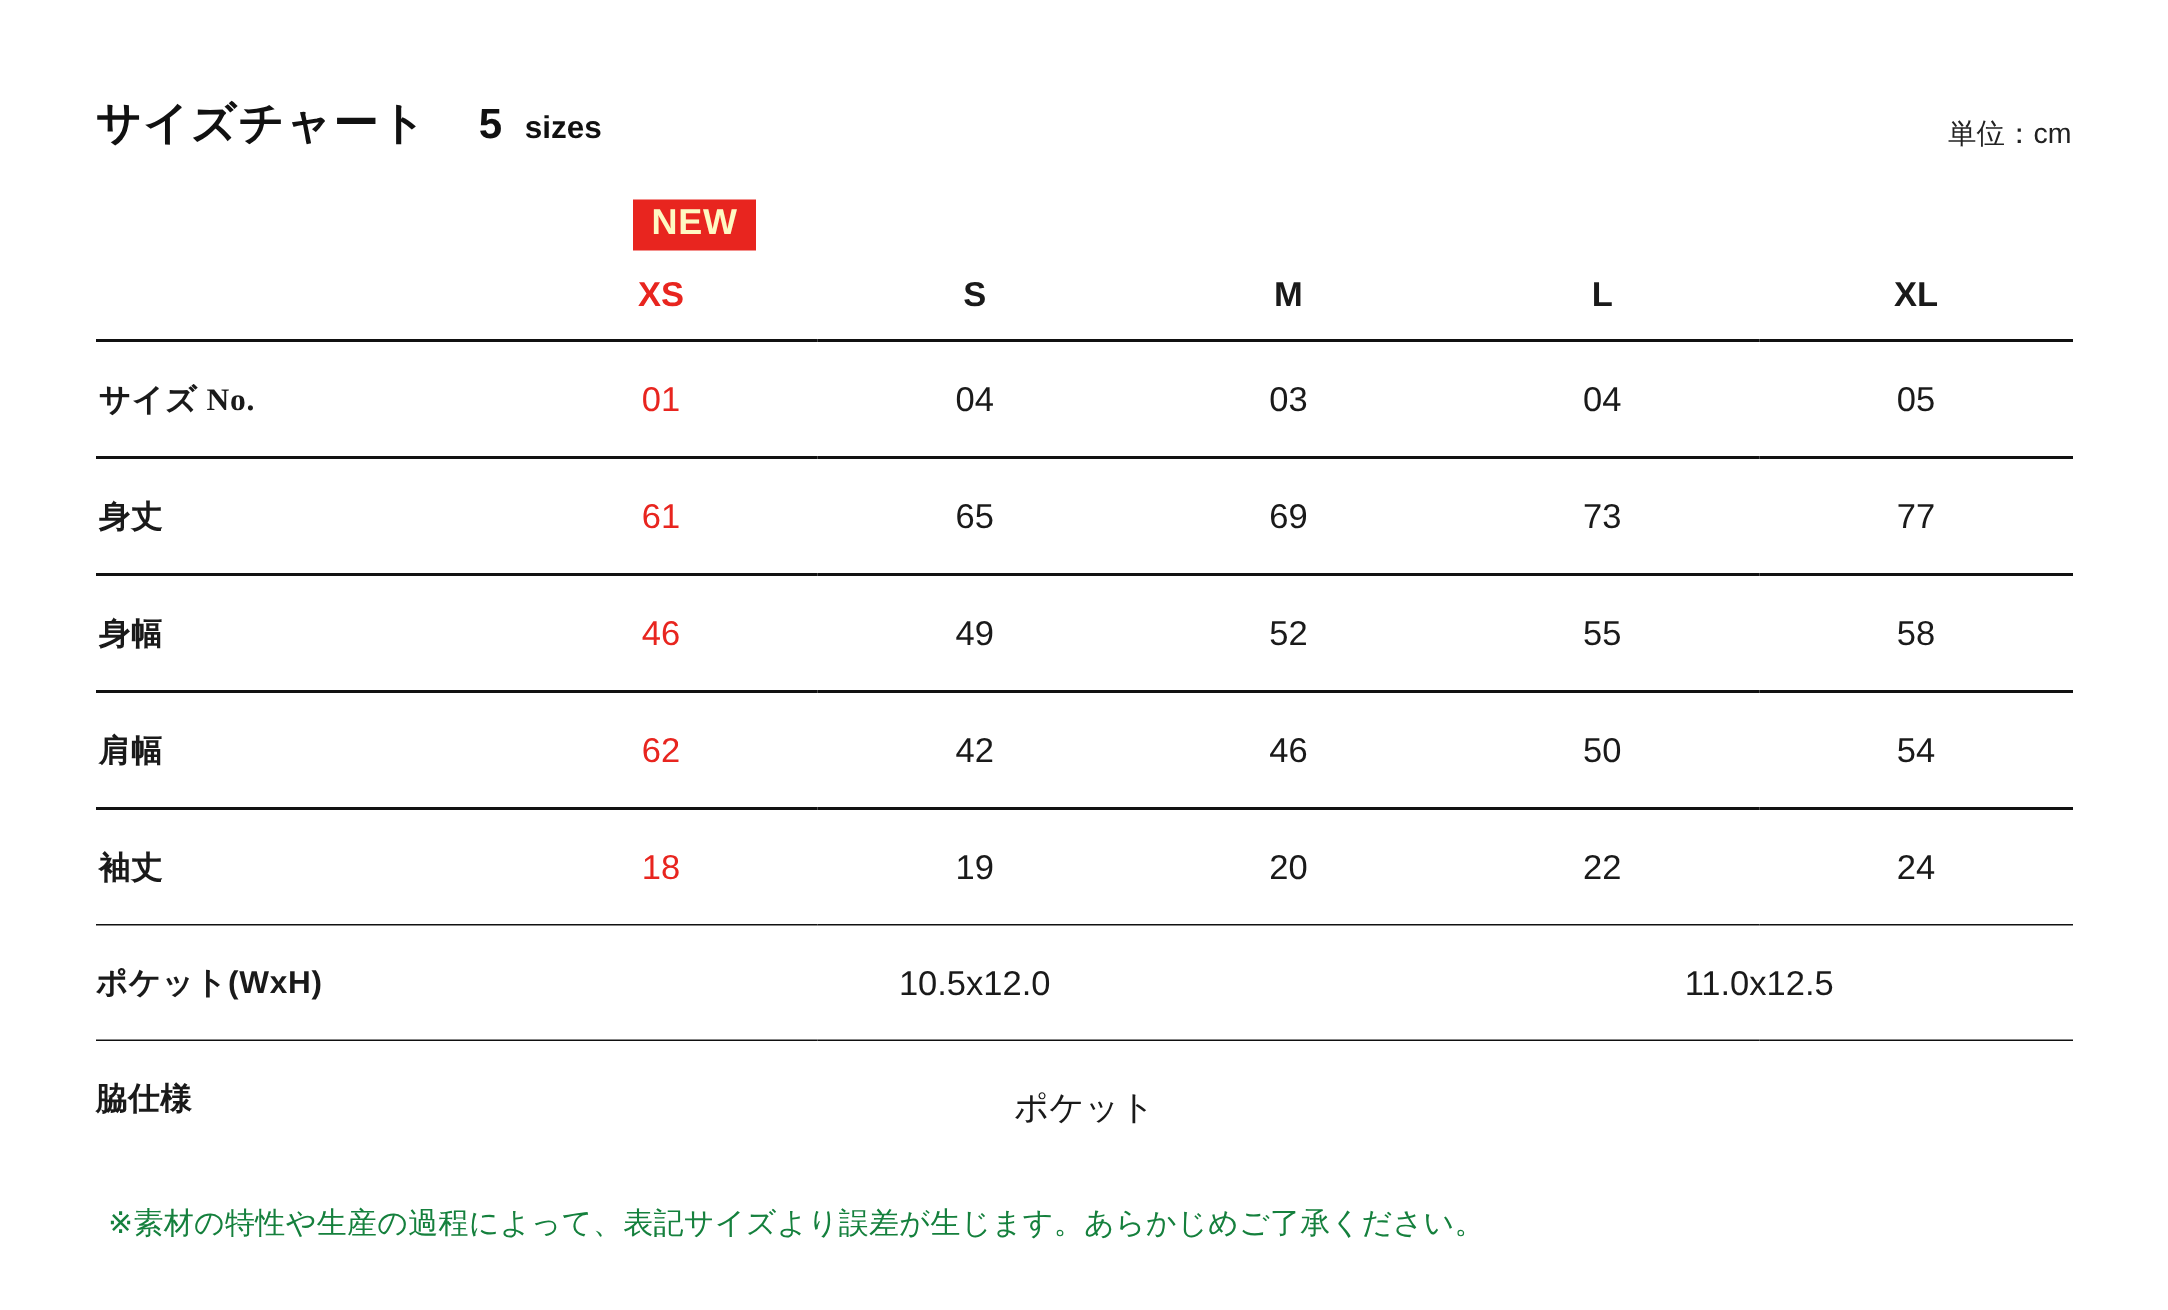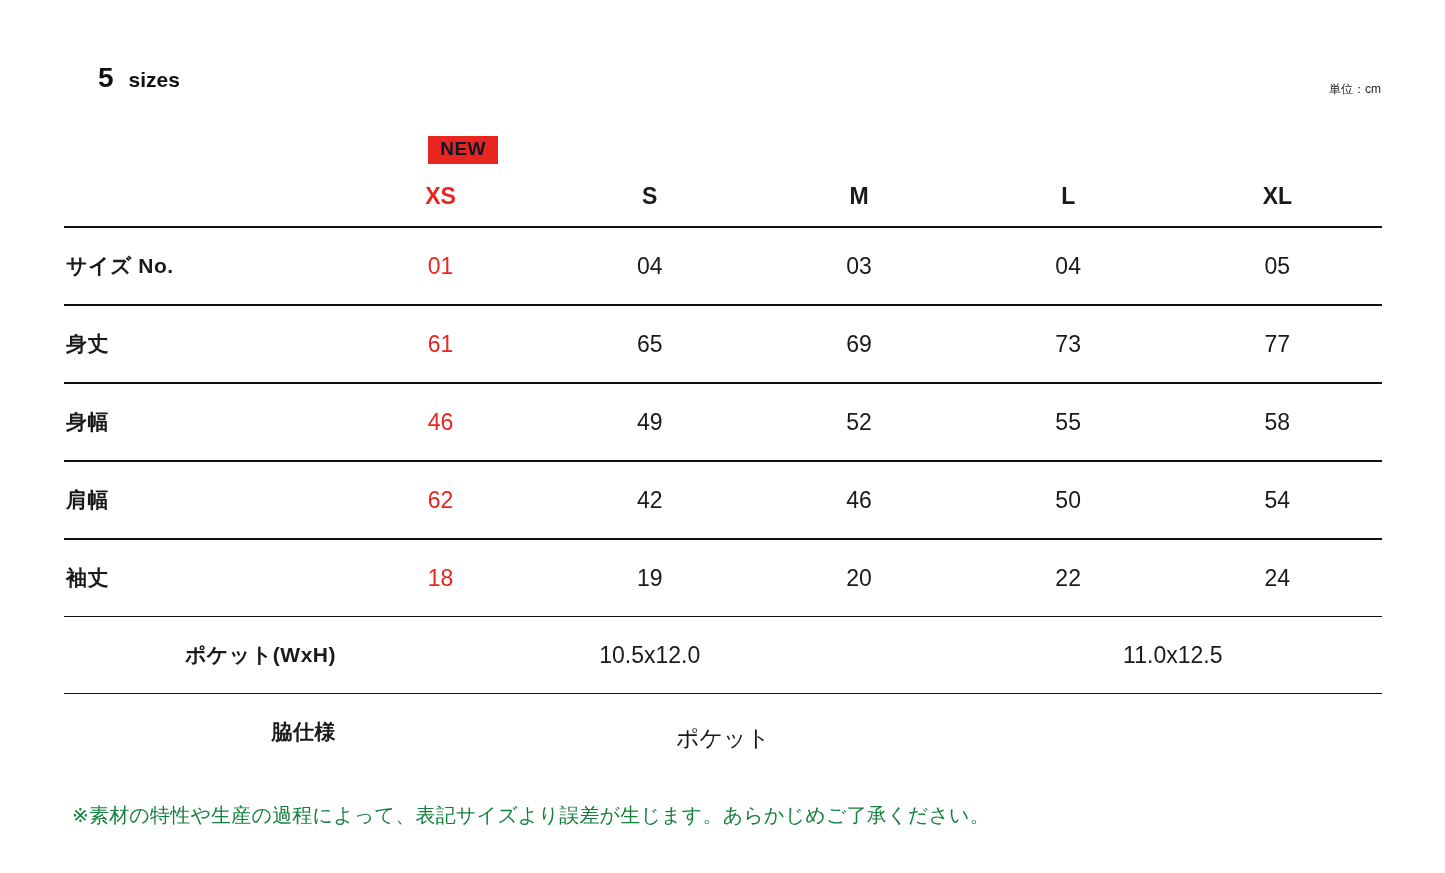--- a/index.html
+++ b/index.html
@@ -44,21 +44,21 @@
     color: #111111;
   }
   .title-sizes {
     font-size: 21px;
     font-weight: bold;
     margin-left: 15px;
     color: #111111;
   }
   .unit {
     margin-left: auto;
-    font-size: 12px;
+    font-size: 19px;
     color: #222222;
     letter-spacing: 0px;
     align-self: center;
   }
 
   
   .chart {
     position: absolute;
     left: 64px;
     top: 128px;
@@ -74,22 +74,22 @@
     margin: 0;
     text-align: center;
     vertical-align: middle;
   }
 
   
   .badge-row td { height: 44px; position: relative; }
   .new-badge {
     display: inline-block;
     background: #e8251f;
-    color: #0f172a;
-    font-size: 19px;
+    color: #fef9c3;
+    font-size: 24px;
     font-weight: bold;
     letter-spacing: 0.5px;
     padding: 3px 12px 5px 12px;
     line-height: 1.1;
     margin-left: 45px;
   }
 
   .size-head-row td {
     height: 48px;
     font-size: 23px;
@@ -104,29 +104,30 @@
   .data-row td {
     height: 76px;
     font-size: 23px;
   }
   .data-row td.rowlabel {
     text-align: left;
     font-weight: bold;
     font-size: 21px;
     padding-left: 2px;
     letter-spacing: 0.5px;
+    font-family: Liberation Serif, serif;
   }
   .data-row td.xs { color: #e8251f; }
 
   .merged-row td {
     height: 76px;
     font-size: 23px;
   }
   .merged-row td.rowlabel {
-    text-align: right;
+    text-align: left;
     font-weight: bold;
     font-size: 21px;
     letter-spacing: 0.5px;
   }
 
   
   .seg-label { border-top: 1.6px solid #111111; }
   .seg-a { border-top: 1.6px solid #111111; }
   .seg-b { border-top: 1.6px solid #111111; }
 
@@ -139,20 +140,21 @@
     color: #15803d;
     letter-spacing: 0.2px;
   }
 </style>
 </head>
 <body>
 
 <div class="page">
 
   <div class="header">
+    <span class="title-main">サイズチャート</span>
     <span class="title-count">5</span>
     <span class="title-sizes">sizes</span>
     <span class="unit">単位：cm</span>
   </div>
 
   <table class="chart">
     <colgroup>
       <col class="label-col">
       <col class="size-col">
       <col class="size-col">

